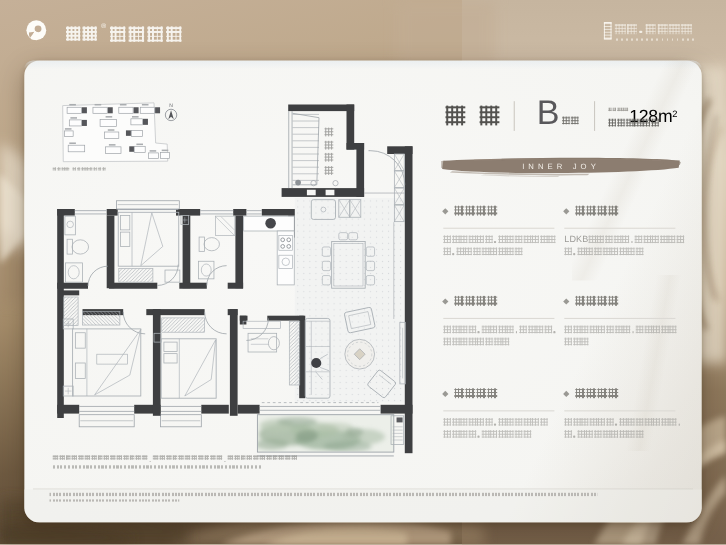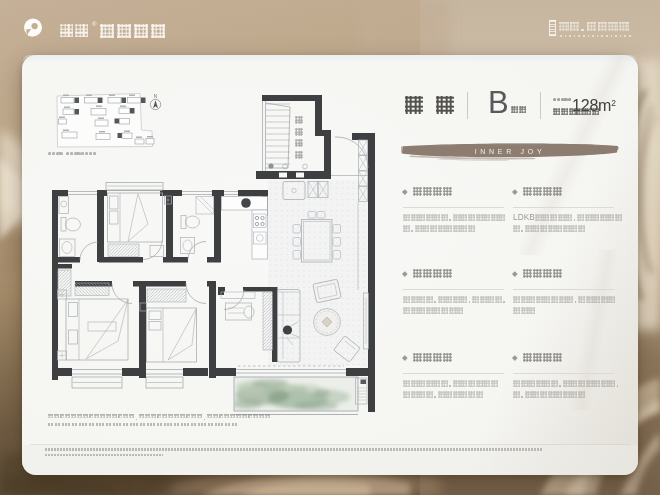--- a/index.html
+++ b/index.html
@@ -380,21 +380,21 @@
       <line x1="357" y1="394" x2="366" y2="394" stroke="#aab0b5" stroke-width="0.5"></line>
       <line x1="357" y1="397" x2="366" y2="397" stroke="#aab0b5" stroke-width="0.5"></line>
       <line x1="357" y1="400" x2="366" y2="400" stroke="#aab0b5" stroke-width="0.5"></line>
     </svg>
 <div class="abs" style="left:405px;top:96px;color:#4b4a47"><i class="g gL"></i><i class="g gL"></i></div>
     <div class="abs" style="left:467px;top:92px;width:1px;height:27px;background:#ccc9c3"></div>
     <div class="abs" style="left:488px;top:87px;font-size:31px;line-height:31px;color:#59585b">B</div>
     <div class="abs" style="left:511px;top:106px;color:#55544f"><i class="g gB"></i><i class="g gB"></i></div>
     <div class="abs" style="left:540px;top:92px;width:1px;height:27px;background:#ccc9c3"></div>
     <div class="abs" style="left:553px;top:98px;color:#84827c"><i class="g gT"></i><i class="g gT"></i><i class="g gT"></i><i class="g gT"></i><i class="g gT"></i></div>
-    <div class="abs" style="left:572px;top:95px;font-size:16px;line-height:16px;letter-spacing:-.2px;color:#404040">128m<span style="font-size:8.5px;vertical-align:5px">2</span></div>
+    <div class="abs" style="left:572px;top:95px;font-size:16px;line-height:16px;letter-spacing:-.2px;color:#000000">128m<span style="font-size:8.5px;vertical-align:5px">2</span></div>
     <div class="abs" style="left:553px;top:107.5px;color:#4c4b47"><i class="g gB"></i><i class="g gB"></i><i class="g gB"></i><i class="g gB"></i><i class="g gB"></i><i class="g gB"></i></div>
     <svg class="abs" style="left:401px;top:140px" width="218" height="24" viewBox="0 0 218 24">
 <path d="M2,6.2 C30,4.6 80,3.4 130,3.5 C165,3.6 200,4.4 217,6 L216,12.4 C198,15.2 150,17.2 95,17.3 C55,17.4 18,16 1,13.6 Z" fill="#8c7d70"></path>
 <path d="M205,5.4 C211,5.9 216,6.6 218,7.4 L217,10 C211,11.4 204,12.4 197,13.1 Z" fill="#8c7d70" opacity=".7"></path>
 <path d="M10,15.6 C45,17.4 95,18.3 135,18 L133,19.3 C90,19.8 45,18.9 8,16.9 Z" fill="#8c7d70" opacity=".5"></path>
 <path d="M40,18.6 C65,19.5 90,19.8 108,19.7 L106,20.8 C82,21 58,20.4 36,19.4 Z" fill="#8c7d70" opacity=".3"></path>
 <path d="M0,6.4 L3,6.2 L2,13.4 L0,12.6 Z" fill="#8c7d70" opacity=".55"></path>
 <path d="M55,4.4 C100,3.5 150,3.5 192,4.7 L192,5.7 C150,4.8 100,4.9 55,5.6 Z" fill="#786a5d" opacity=".45"></path>
 <path d="M30,5 C80,3.8 150,3.8 200,5.2 L200,6 C150,4.9 80,5 30,5.9 Z" fill="#9d8e80" opacity=".5"></path>
 <text x="109" y="13.6" text-anchor="middle" font-family="Liberation Sans" font-size="7" letter-spacing="3.7" fill="#f3efe9">INNER JOY</text>

